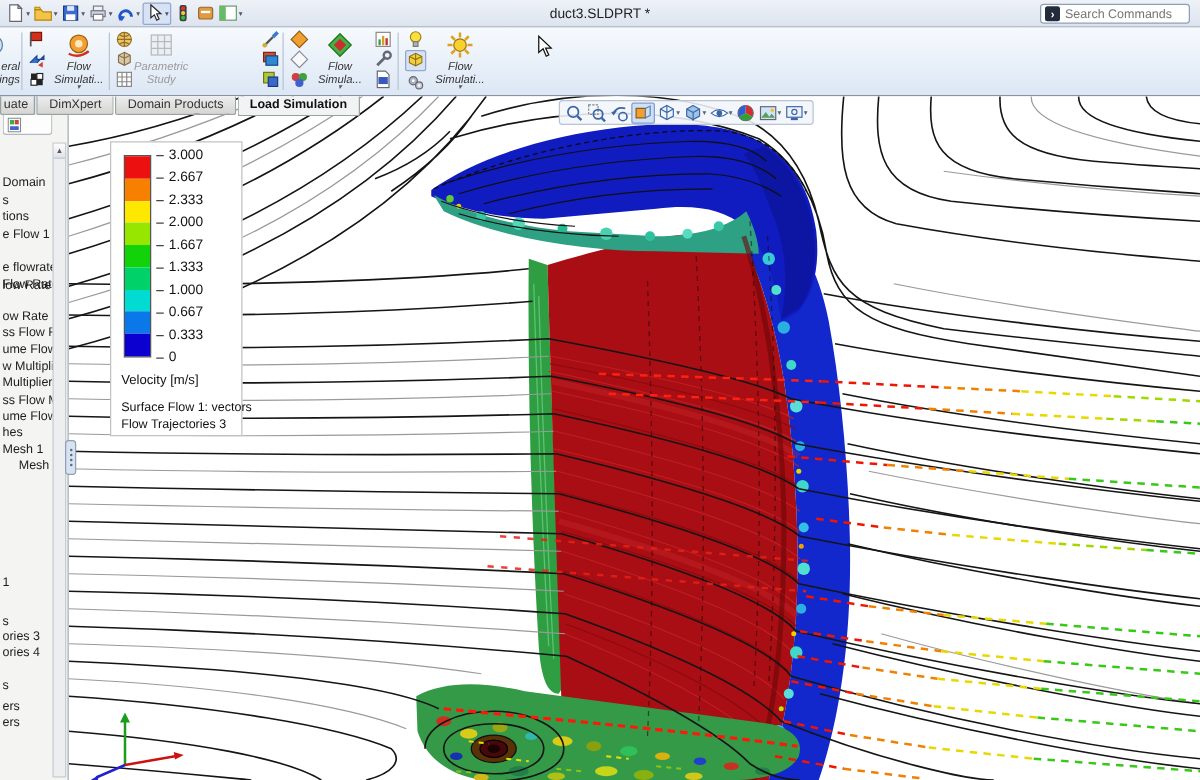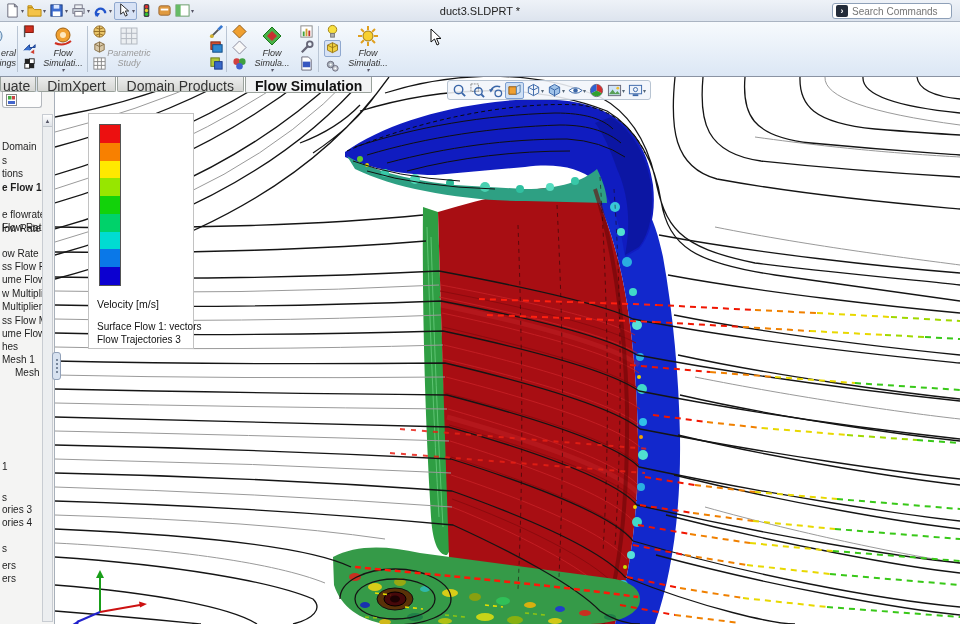--- a/index.html
+++ b/index.html
@@ -33,21 +33,21 @@
   .rb-big .caret { font-size:6px; color:#556; display:block; line-height:5px; }
   .rb-big.active { background:#e4eefb; border:1px solid #7da2ce; }
   .rb-big.disabled { color:#9a9a9a; }
   .rb-stack { position:absolute; top:2px; width:20px; display:flex; flex-direction:column; gap:1px; align-items:center; }
   .rb-stack svg { width:15px; height:15px; }
   .rb-sep { position:absolute; top:4px; height:46px; width:1px; background:#b9c5d4; }
   .rb-cut { overflow:hidden; }
 
   
   .tabs { position:absolute; left:0; top:77px; height:16px; display:flex; z-index:40; }
-  .tab { height:15px; font-size:14px; color:#333; padding:1px 9px 0 9px;
+  .tab { height:15px; font-size:10px; color:#333; padding:1px 9px 0 9px;
     background:linear-gradient(#eceded,#d5d6d3); border:1px solid #9aa29c; border-top:none;
     border-radius:0 0 2px 2px; margin-right:1px; white-space:nowrap; }
   .tab.cut { padding:1px 5px 0 2px; }
   .tab.active { background:#f2f3f4; font-weight:bold; color:#111; height:16px; }
 
   
   .panel { position:absolute; left:0; top:92px; width:55px; height:532px; background:#f4f4f3;
     border-right:1px solid #a8b0ba; z-index:30; }
   .panel-tab { position:absolute; left:2px; top:0; width:40px; height:16px; background:#fdfdfd;
     border:1px solid #b4b8bd; border-top:none; border-radius:0 0 3px 3px;
@@ -534,49 +534,61 @@
         <div class="seg" style="background: rgb(236, 16, 16);"></div>
         <div class="seg" style="background: rgb(248, 128, 0);"></div>
         <div class="seg" style="background: rgb(255, 232, 0);"></div>
         <div class="seg" style="background: rgb(151, 230, 0);"></div>
         <div class="seg" style="background: rgb(18, 210, 10);"></div>
         <div class="seg" style="background: rgb(0, 210, 106);"></div>
         <div class="seg" style="background: rgb(0, 220, 210);"></div>
         <div class="seg" style="background: rgb(10, 120, 232);"></div>
         <div class="seg" style="background: rgb(12, 0, 208);"></div>
       </div>
+    <div class="lticks">
+        <div class="ltick" style="top: -5px;"><i></i>3.000</div>
+        <div class="ltick" style="top: 13px;"><i></i>2.667</div>
+        <div class="ltick" style="top: 31px;"><i></i>2.333</div>
+        <div class="ltick" style="top: 49px;"><i></i>2.000</div>
+        <div class="ltick" style="top: 67px;"><i></i>1.667</div>
+        <div class="ltick" style="top: 85px;"><i></i>1.333</div>
+        <div class="ltick" style="top: 103px;"><i></i>1.000</div>
+        <div class="ltick" style="top: 121px;"><i></i>0.667</div>
+        <div class="ltick" style="top: 139px;"><i></i>0.333</div>
+        <div class="ltick" style="top: 157px;"><i></i>0</div>
+      </div>
     <div class="lunit">Velocity [m/s]</div>
     <div class="lcap">
       <div>Surface Flow 1: vectors</div>
       <div>Flow Trajectories 3</div>
     </div>
   </div>
 </div>
 
 <div class="tabs">
   <div class="tab cut">uate</div>
   <div class="tab">DimXpert</div>
   <div class="tab">Domain Products</div>
-  <div class="tab active">Flow Simulation</div>
+  <div class="tab active">Load Simulation</div>
 </div>
 
 <div class="panel">
   <div class="panel-tab">
     <svg viewBox="0 0 11 12">
         <rect x="0.5" y="0.5" width="10" height="11" fill="#fff" stroke="#888"></rect>
         <rect x="2" y="2" width="3.5" height="3.5" fill="#44aa44"></rect>
         <rect x="6" y="2" width="3" height="3.5" fill="#cc4444"></rect>
         <rect x="2" y="7" width="7" height="3" fill="#4466cc"></rect>
       </svg>
   </div>
   <div class="tree">
       <div class="tree-item" style="top: 49px;">Domain</div>
       <div class="tree-item" style="top: 63px;">s</div>
       <div class="tree-item" style="top: 76px;">tions</div>
-      <div class="tree-item" style="top: 90px; font-weight: bold;">e Flow 1</div>
+      <div class="tree-item" style="top: 90px;">e Flow 1</div>
       <div class="tree-item" style="top: 117px;">e flowrate</div>
       <div class="tree-item" style="top: 130px;">Flow Rate</div>
       <div class="tree-item" style="top: 131px;">low Rate</div>
       <div class="tree-item" style="top: 156px;">ow Rate</div>
       <div class="tree-item" style="top: 169px;">ss Flow Rat</div>
       <div class="tree-item" style="top: 182px;">ume Flow</div>
       <div class="tree-item" style="top: 196px;">w Multiplier</div>
       <div class="tree-item" style="top: 209px;">Multiplier</div>
       <div class="tree-item" style="top: 223px;">ss Flow Mu</div>
       <div class="tree-item" style="top: 236px;">ume Flow N</div>

